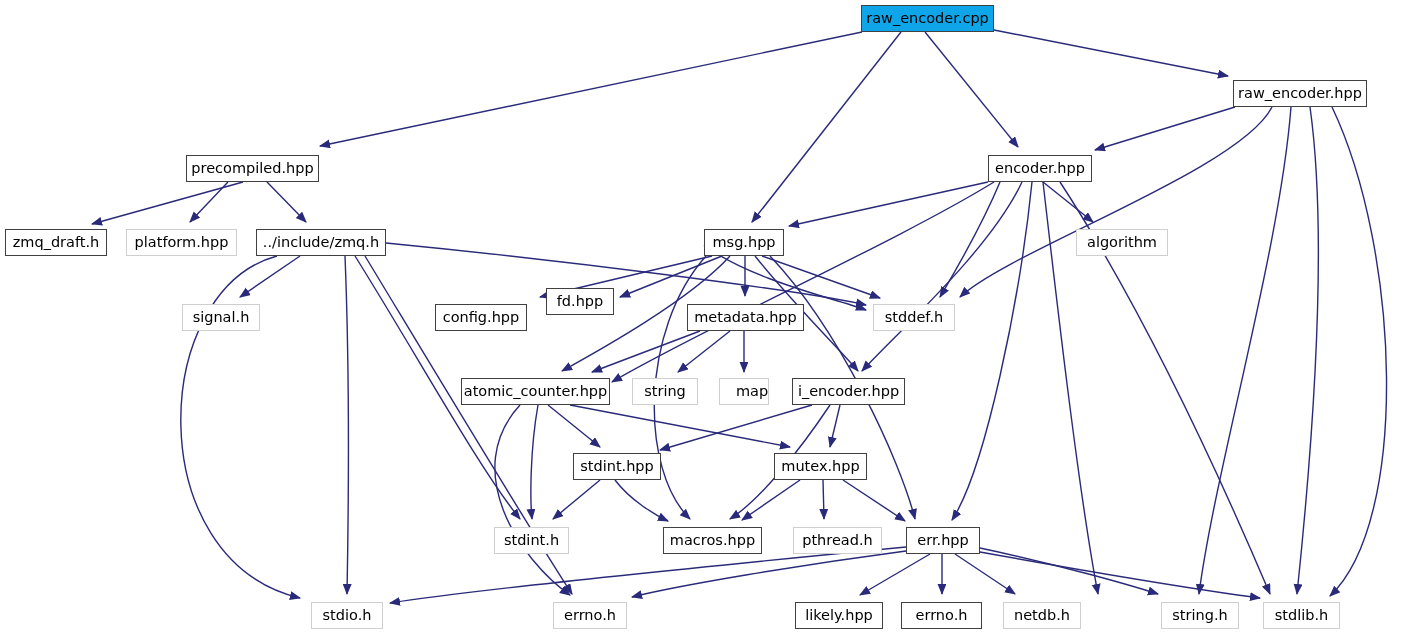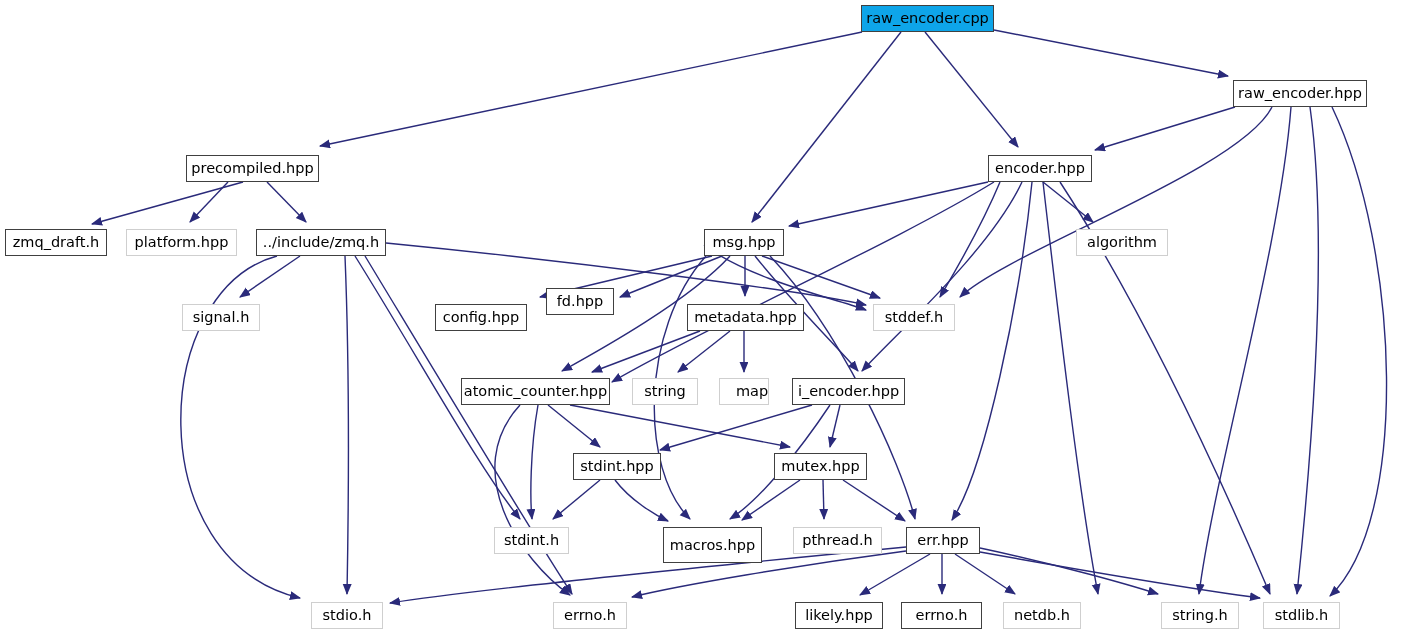--- a/index.html
+++ b/index.html
@@ -149,21 +149,21 @@
       </div>
       <div class="node doc" style="left: 573px; top: 453px; width: 88px; height: 27px;">
         <span>stdint.hpp</span>
       </div>
       <div class="node doc" style="left: 774px; top: 453px; width: 93px; height: 27px;">
         <span>mutex.hpp</span>
       </div>
       <div class="node lib" style="left: 494px; top: 527px; width: 75px; height: 27px;">
         <span>stdint.h</span>
       </div>
-      <div class="node doc" style="left: 663px; top: 527px; width: 99px; height: 36px;">
+      <div class="node doc" style="left: 663px; top: 527px; width: 99px; height: 27px;">
         <span>macros.hpp</span>
       </div>
       <div class="node lib" style="left: 784px; top: 527px; width: 89px; height: 27px; margin-left: 9px;">
         <span>pthread.h</span>
       </div>
       <div class="node doc" style="left: 906px; top: 527px; width: 74px; height: 27px;">
         <span>err.hpp</span>
       </div>
       <div class="node lib" style="left: 311px; top: 602px; width: 72px; height: 27px;">
         <span>stdio.h</span>

